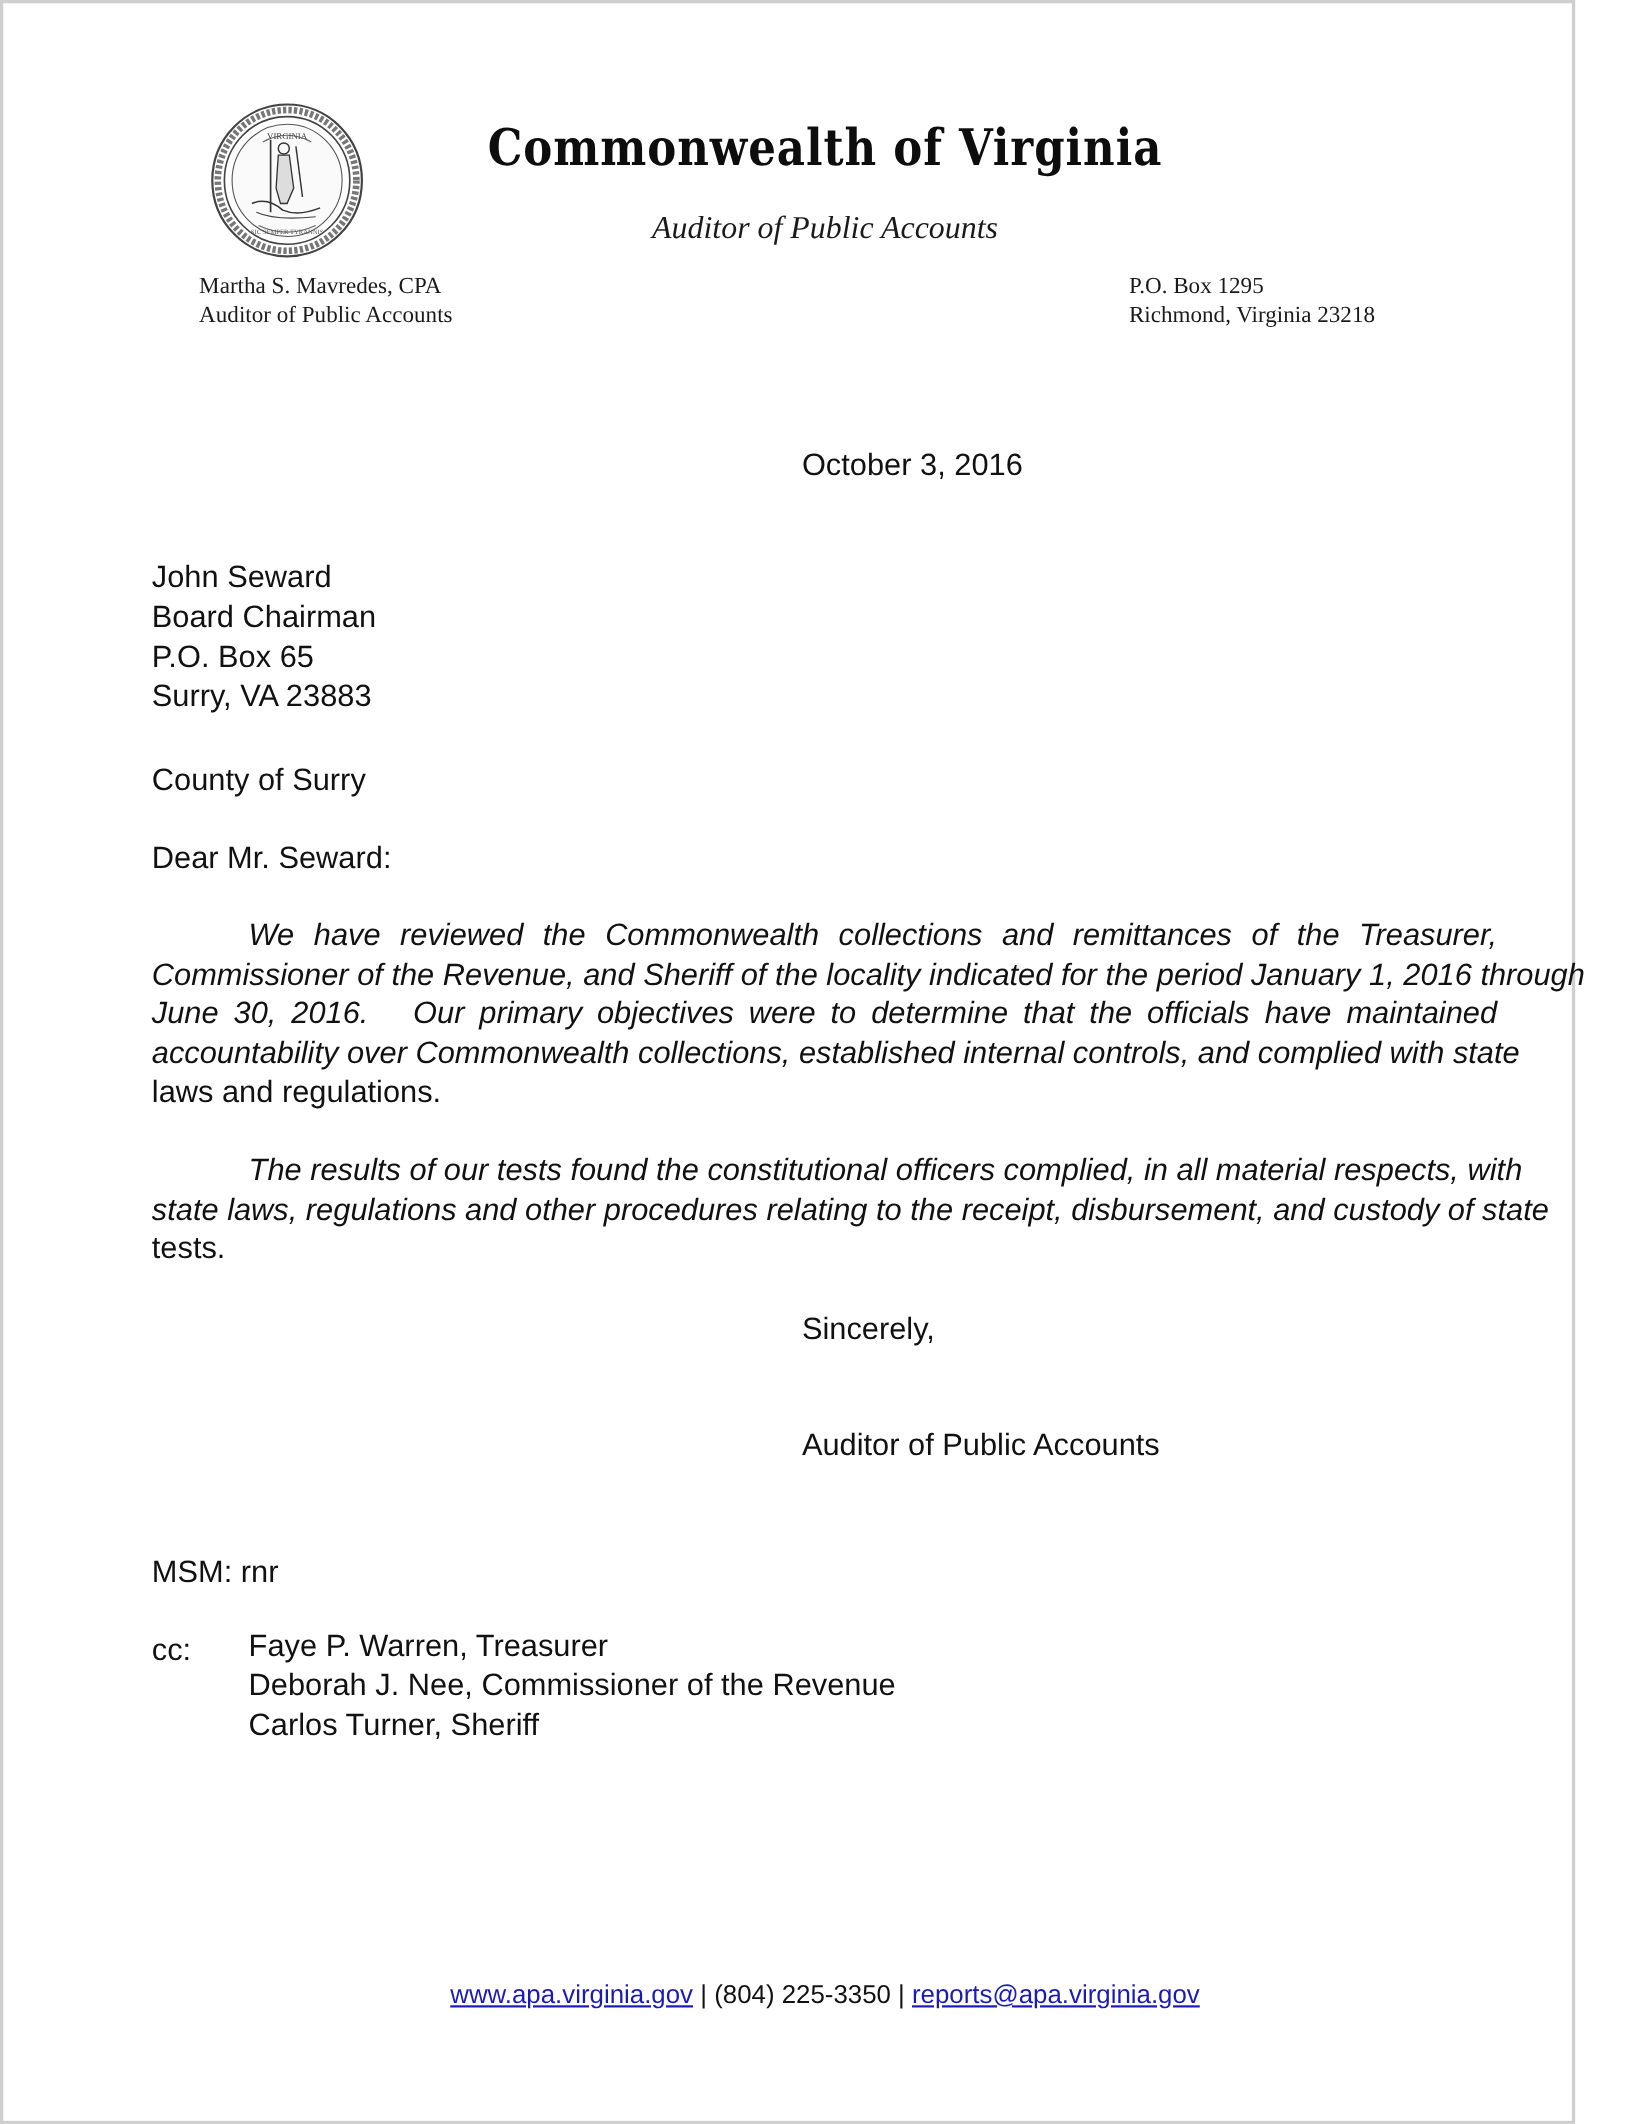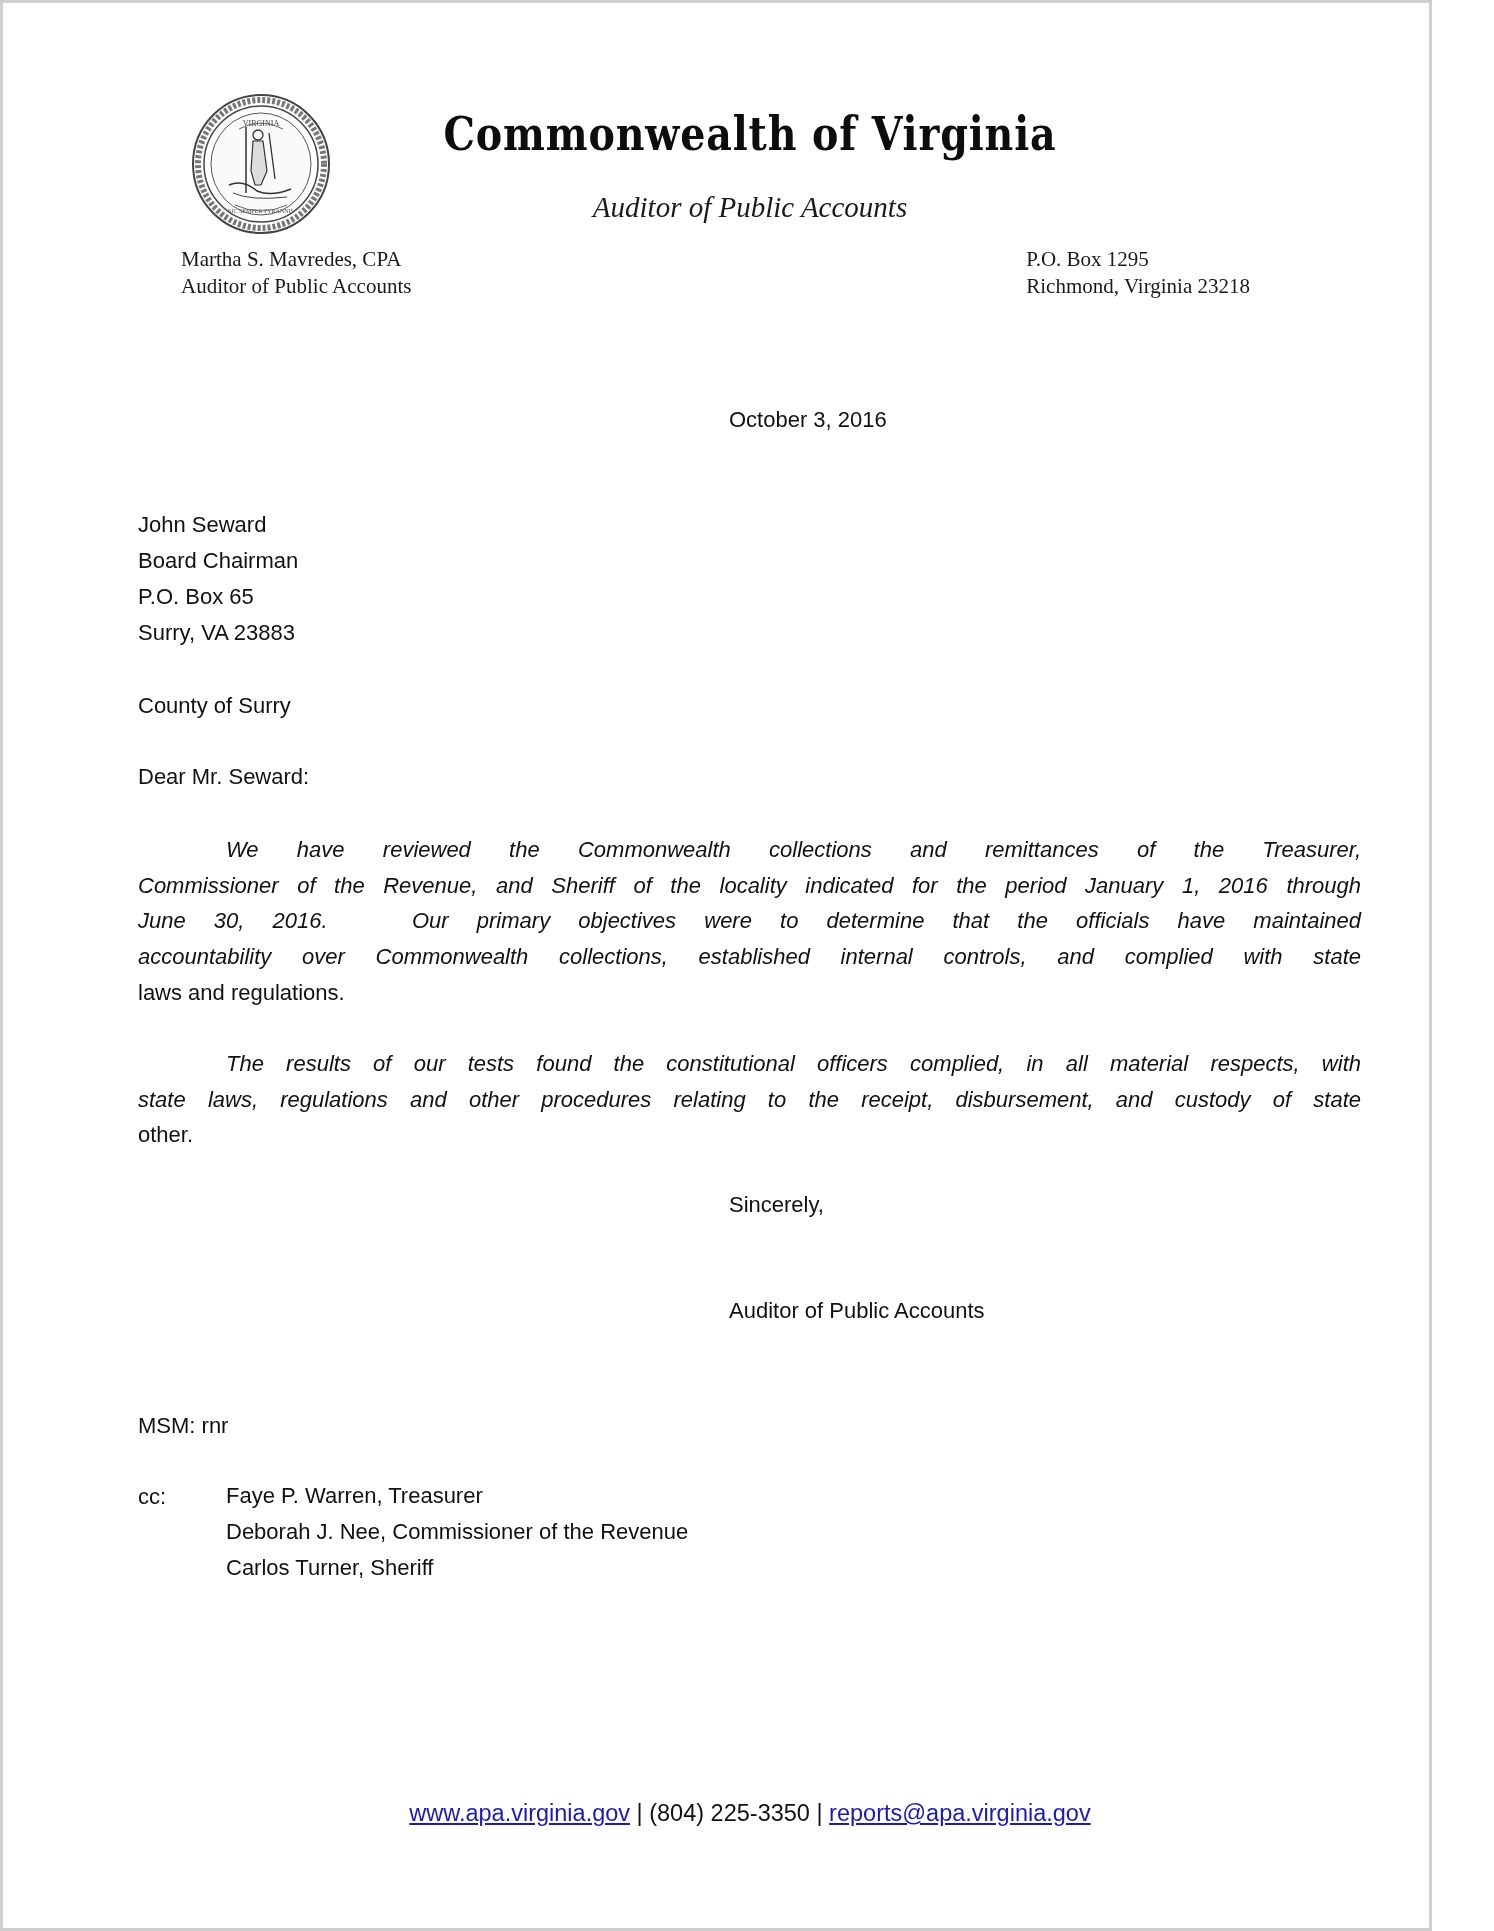--- a/index.html
+++ b/index.html
@@ -3,21 +3,21 @@
 <meta charset="utf-8">
 <style>
   html, body { margin: 0; padding: 0; background: #ffffff; }
   body { width: 1494px; height: 1931px; position: relative; overflow: hidden; }
   .page {
     position: absolute; left: 0; top: 0; width: 1432px; height: 1931px;
     box-sizing: border-box; border: 3px solid #cfcfcf; background: #fff;
   }
   .abs { position: absolute; white-space: nowrap; }
   .serif { font-family: "Liberation Serif", "DejaVu Serif", serif; color: #1a1a1a; }
-  .sans { font-family: "Liberation Sans", "DejaVu Sans", sans-serif; color: #111; font-size: 22px; }
+  .sans { font-family: "Liberation Sans", "DejaVu Sans", sans-serif; color: #111; font-size: 28px; }
 
   
   .seal { position: absolute; left: 188px; top: 90px; width: 140px; height: 142px; }
 
   
   .title {
     position: absolute; left: 0; width: 1494px; top: 104px; text-align: center;
     font-family: "DejaVu Serif", "Liberation Serif", serif; font-weight: bold;
     font-size: 46px; letter-spacing: 1px; color: #0d0d0d; transform: scaleX(0.86);
     white-space: nowrap;
@@ -92,21 +92,21 @@
     <div class="line sans just indent" style="top:832px;">We have reviewed the Commonwealth collections and remittances of the Treasurer,</div>
     <div class="line sans just" style="top:868px;">Commissioner of the Revenue, and Sheriff of the locality indicated for the period January 1, 2016 through</div>
     <div class="line sans just" style="top:903px; white-space:pre;">June 30, 2016.   Our primary objectives were to determine that the officials have maintained</div>
     <div class="line sans just" style="top:939px;">accountability over Commonwealth collections, established internal controls, and complied with state</div>
     <div class="line sans" style="top:975px;">laws and regulations.</div>
   </div>
 
   <div>
     <div class="line sans just indent" style="top:1046px;">The results of our tests found the constitutional officers complied, in all material respects, with</div>
     <div class="line sans just" style="top:1082px;">state laws, regulations and other procedures relating to the receipt, disbursement, and custody of state</div>
-    <div class="line sans" style="top:1117px;">other.</div>
+    <div class="line sans" style="top:1117px;">tests.</div>
   </div>
 
   <div class="abs sans" style="left:726px; top:1189px;">Sincerely,</div>
   <div class="abs sans" style="left:726px; top:1295px;">Auditor of Public Accounts</div>
 
   <div class="abs sans" style="left:135px; top:1410px;">MSM: rnr</div>
 
   <div class="abs sans" style="left:135px; top:1481px;">cc:</div>
   <div class="abs sans block-lines" style="left:223px; top:1475px;">
     <div>Faye P. Warren, Treasurer</div>

